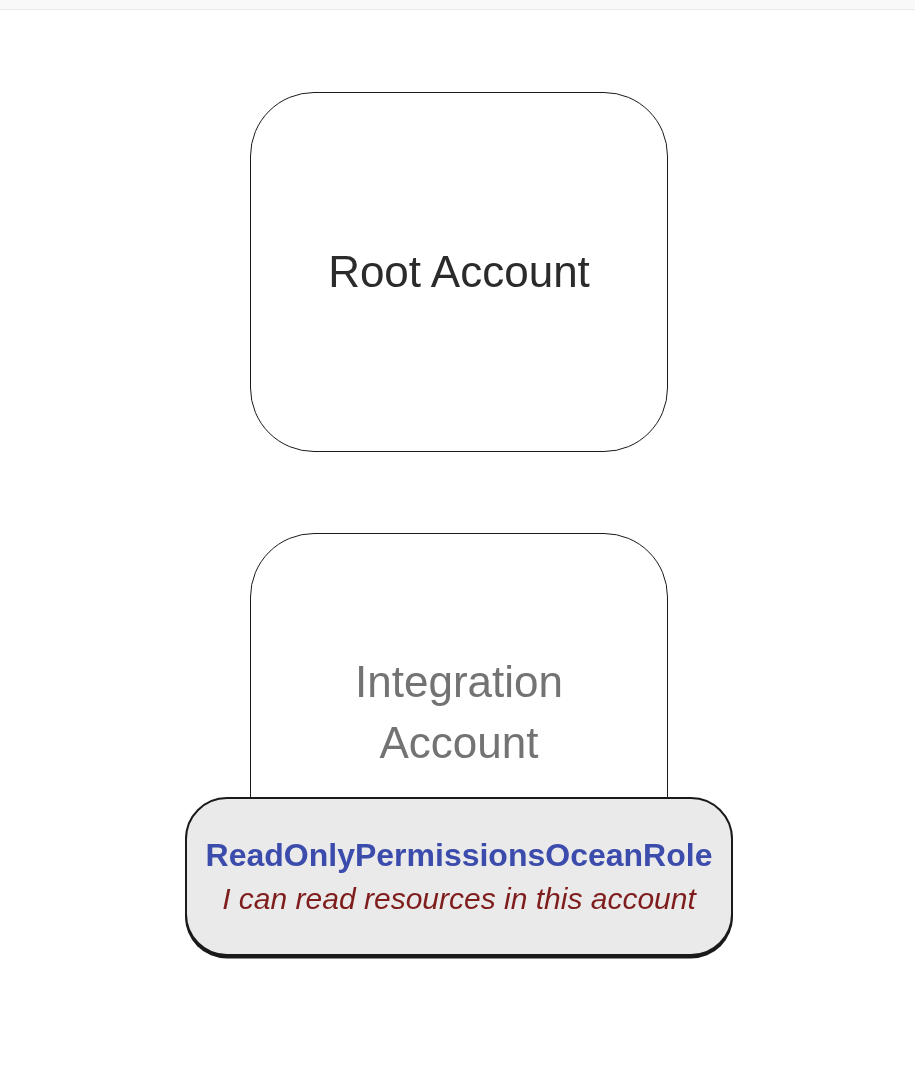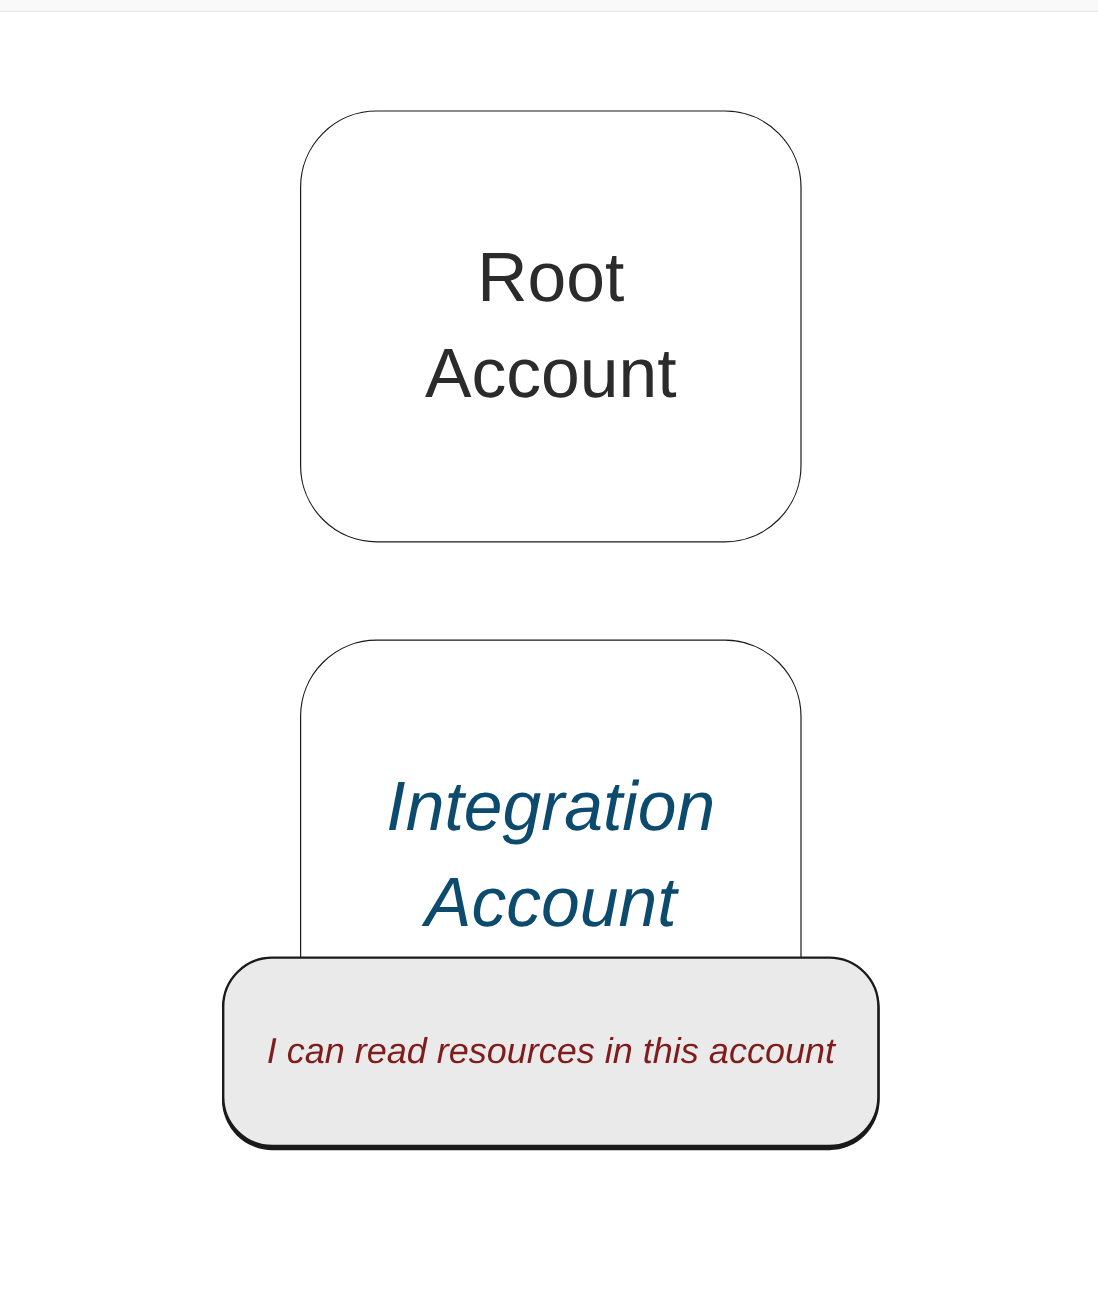--- a/index.html
+++ b/index.html
@@ -31,21 +31,21 @@
     border: 1.5px solid #1a1a1a;
     border-radius: 64px;
     display: flex;
     align-items: center;
     justify-content: center;
     box-sizing: border-box;
   }
   .account-box.root { left: 250px; top: 92px; }
   .account-box.integration { left: 250px; top: 533px; }
   .account-label {
-    font-size: 58px;
+    font-size: 44px;
     line-height: 1.38;
     color: #2b2b2b;
     text-align: center;
     max-width: 300px;
   }
   .role-box {
     position: absolute;
     left: 185px;
     top: 797px;
     width: 548px;
@@ -83,20 +83,21 @@
 
 <div class="canvas">
 
   <div class="top-strip"></div>
 
   <div class="account-box root">
     <span class="account-label" style="color: rgb(43, 43, 43);">Root Account</span>
   </div>
 
   <div class="account-box integration">
-    <span class="account-label" style="color: #0c4a6e; font-style: italic;">Integration Account</span>
+    <span class="account-label" style="color: #737373;">Integration Account</span>
   </div>
 
   <div class="role-box">
+    <div class="role-name" style="color: rgb(60, 76, 173);">ReadOnlyPermissionsOceanRole</div>
     <div class="role-description" style="color: #7f1d1d;">I can read resources in this account</div>
   </div>
 
 </div>
 
 </body></html>

